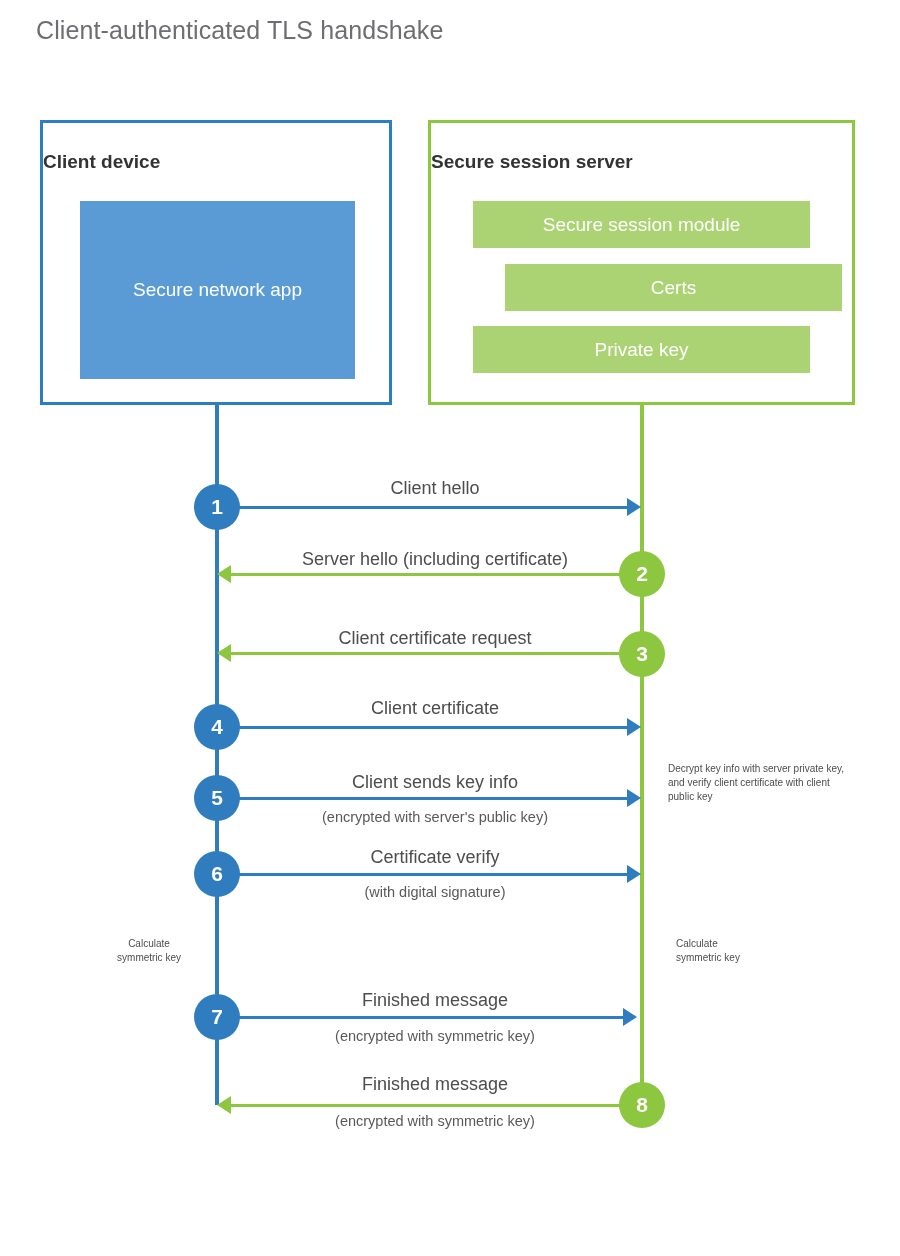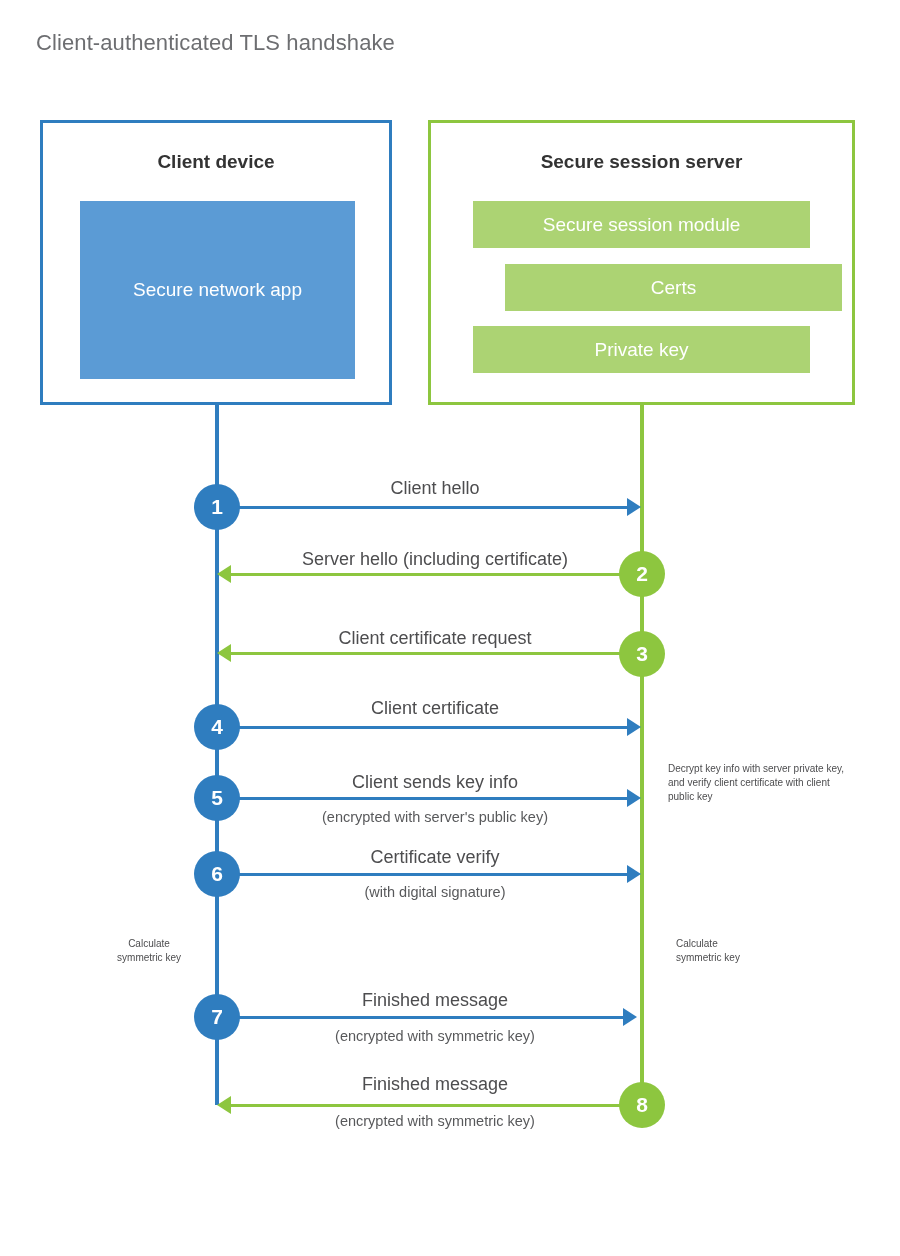--- a/index.html
+++ b/index.html
@@ -10,22 +10,22 @@
   }
   #stage {
     position: relative;
     width: 900px; height: 1256px;
     overflow: hidden;
   }
 
   
   #page-title {
     position: absolute;
-    left: 36px; top: 30px;
-    font-size: 22px;
+    left: 36px; top: 16px;
+    font-size: 25px;
     font-weight: 400;
     color: #6d6e71;
     letter-spacing: 0.1px;
     white-space: nowrap;
   }
 
   
   .party-box {
     position: absolute;
     background: #ffffff;
@@ -36,21 +36,21 @@
     border: 3px solid #2f7dbf;
   }
   #server-box {
     left: 428px; top: 120px;
     width: 427px; height: 285px;
     border: 3px solid #8dc63f;
   }
   .party-title {
     position: absolute;
     left: 0; right: 0; top: 28px;
-    text-align: center;
+    text-align: left;
     font-size: 19px;
     font-weight: bold;
     color: #333333;
   }
   #client-app-block {
     position: absolute;
     left: 37px; top: 78px;
     width: 275px; height: 178px;
     background: #5b9bd5;
     color: #ffffff;

